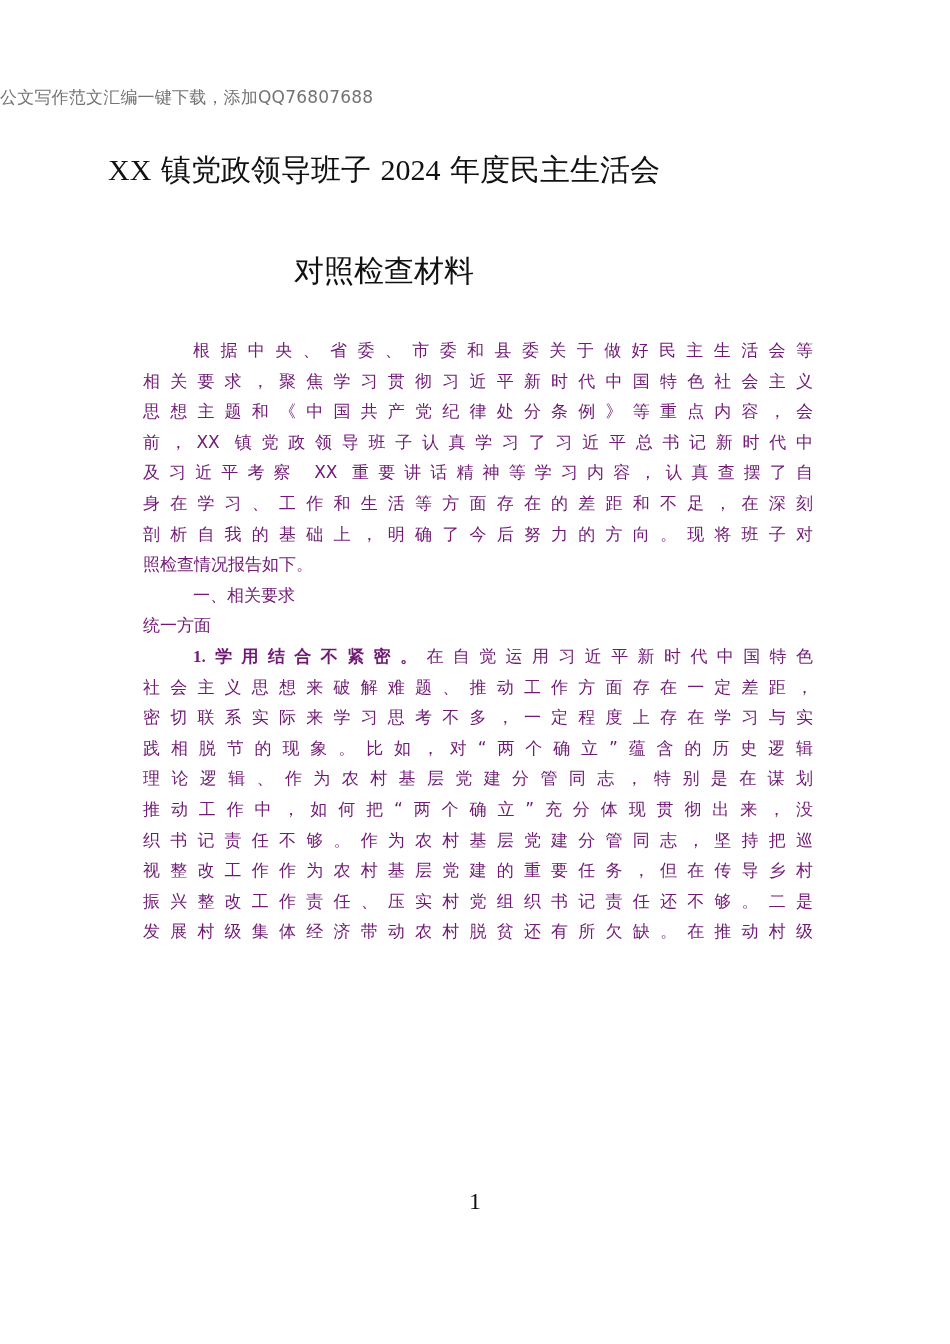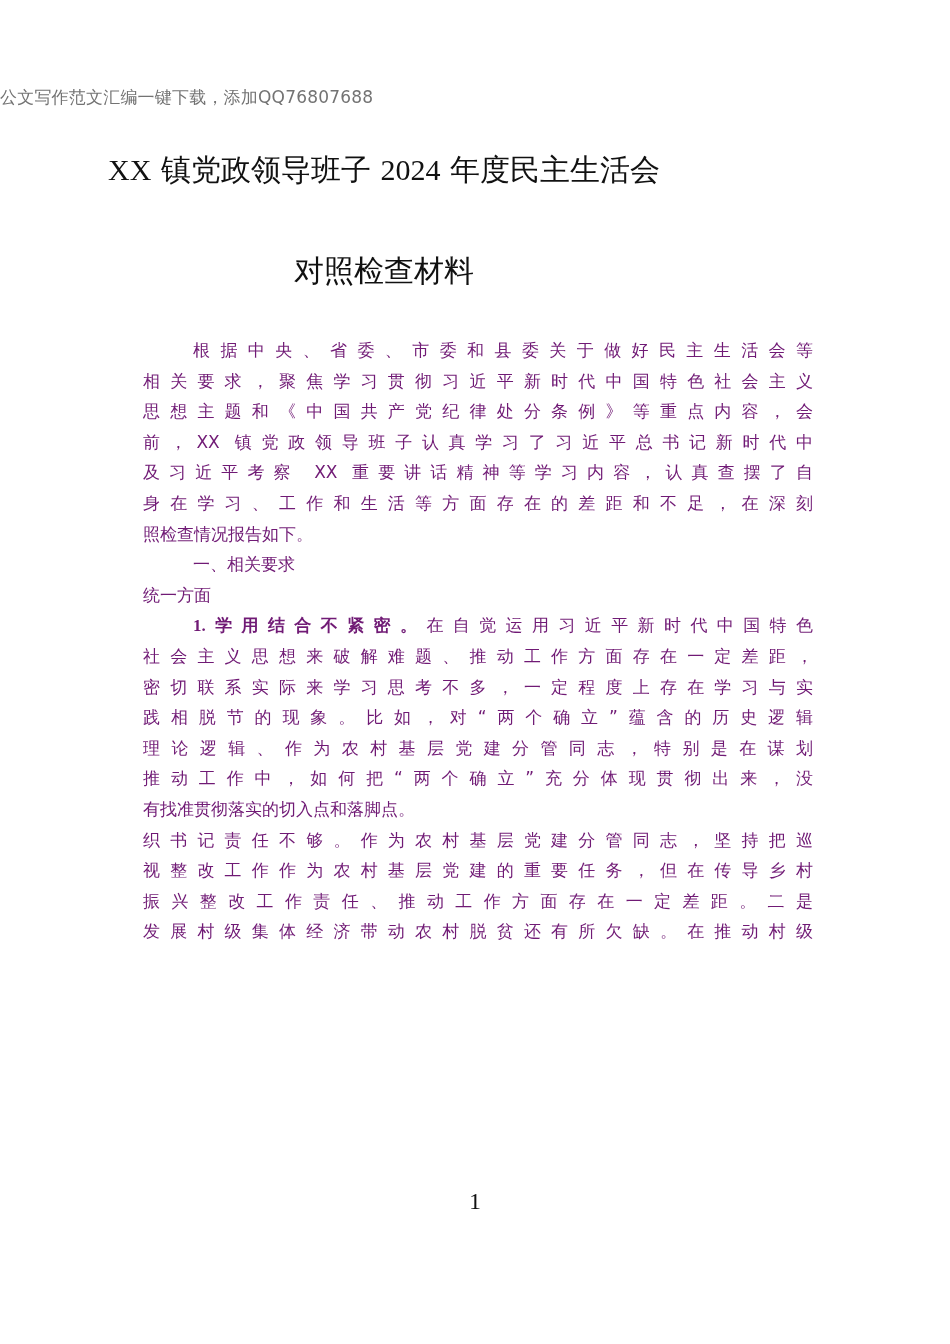--- a/index.html
+++ b/index.html
@@ -87,34 +87,34 @@
   <div class="title title-2">对照检查材料</div>
 
   <div class="body-text">
 
     <div class="line indent">根据中央、省委、市委和县委关于做好民主生活会等</div>
     <div class="line">相关要求，聚焦学习贯彻习近平新时代中国特色社会主义</div>
     <div class="line">思想主题和《中国共产党纪律处分条例》等重点内容，会</div>
     <div class="line">前，XX 镇党政领导班子认真学习了习近平总书记新时代中</div>
     <div class="line">及习近平考察 XX 重要讲话精神等学习内容，认真查摆了自</div>
     <div class="line">身在学习、工作和生活等方面存在的差距和不足，在深刻</div>
+    <div class="line">剖析自我的基础上，明确了今后努力的方向。现将班子对</div>
     <div class="line last">照检查情况报告如下。</div>
 
     <div class="line last indent">一、相关要求</div>
 
     <div class="line last">统一方面</div>
 
     <div class="line indent"><span class="bold latin">1.</span><span class="bold">学用结合不紧密。</span><span>在自觉运用习近平新时代中国特色</span></div>
     <div class="line">社会主义思想来破解难题、推动工作方面存在一定差距，</div>
     <div class="line">密切联系实际来学习思考不多，一定程度上存在学习与实</div>
     <div class="line">践相脱节的现象。比如，对“两个确立”蕴含的历史逻辑</div>
     <div class="line">理论逻辑、作为农村基层党建分管同志，特别是在谋划</div>
     <div class="line">推动工作中，如何把“两个确立”充分体现贯彻出来，没</div>
-    <div class="line last">有找准贯彻落实的切入点和落脚点。</div>
 
     <div class="line">织书记责任不够。作为农村基层党建分管同志，坚持把巡</div>
     <div class="line">视整改工作作为农村基层党建的重要任务，但在传导乡村</div>
-    <div class="line">振兴整改工作责任、推动工作方面存在一定差距。二是</div>
+    <div class="line">振兴整改工作责任、压实村党组织书记责任还不够。二是</div>
     <div class="line">发展村级集体经济带动农村脱贫还有所欠缺。在推动村级</div>
   </div>
 
   <div class="page-number">1</div>
 </div>
 
 </body></html>

